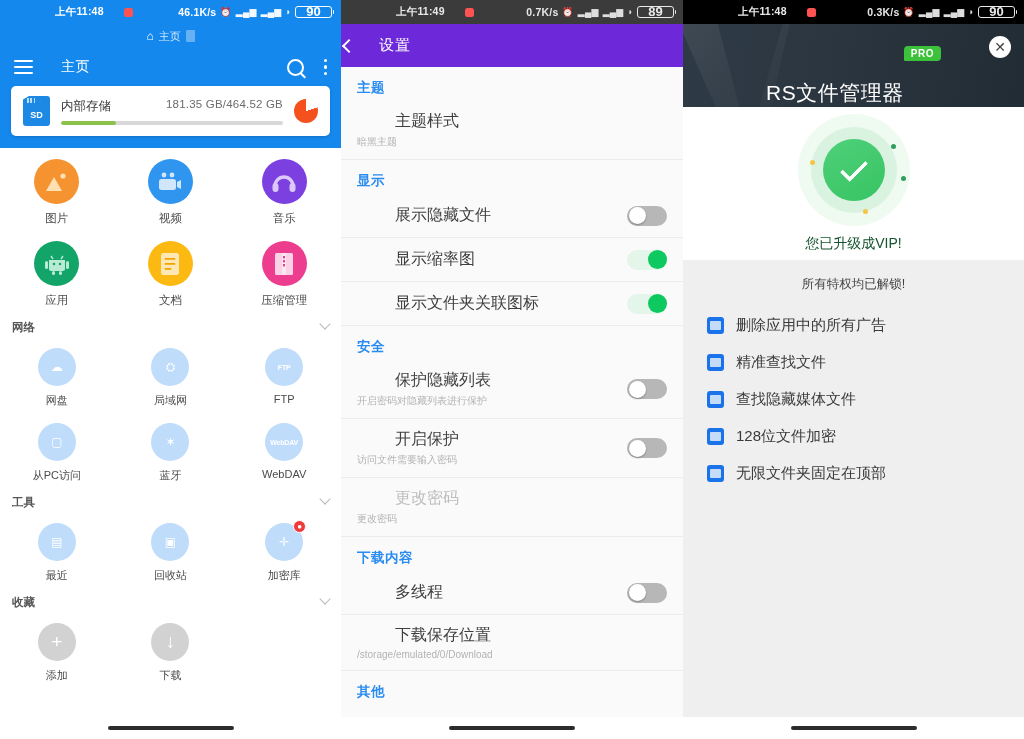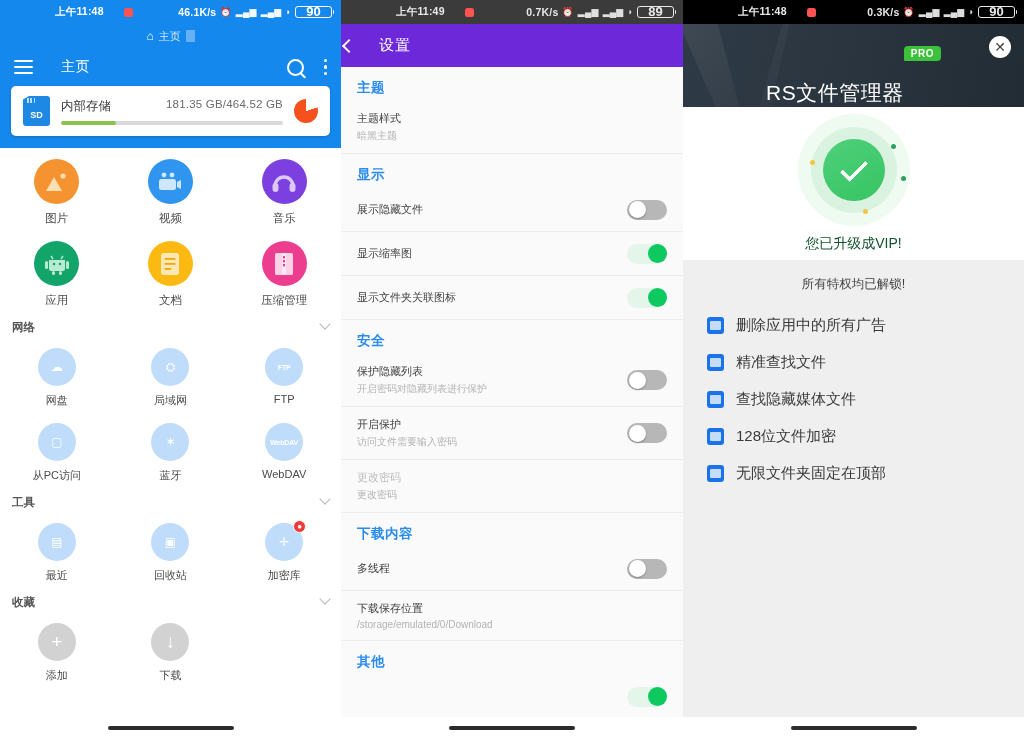--- a/index.html
+++ b/index.html
@@ -102,21 +102,21 @@
   #panel-settings { width: 342px; background: #fafafa; }
   .sb-dark { background:#3b3b3b; color:#e8e8e8; }
   .set-appbar { background:#6d28d9; height: 43px; display:flex; align-items:center; padding: 0 0; color:#fff;}
   .back-ic { width:10px; height:10px; border-left:2px solid #fff; border-bottom:2px solid #fff;
              transform: rotate(45deg); margin-left: 3px;}
   .set-title { font-size: 15px; margin-left: 25px; letter-spacing:1px;}
   .set-body { background:#fafafa; height: calc(739px - 24px - 43px); position:relative;}
   .grp-title { color:#2a8cf0; font-size: 13.5px; font-weight:bold; padding: 12px 16px 4px; letter-spacing:.5px;}
   .row { padding: 10px 16px; border-bottom:1px solid #ececec; display:flex; align-items:center; min-height: 44px;}
   .row-txt { flex:1; min-width:0; }
-  .row-main { font-size: 11px; color:#3f3f3f; }
+  .row-main { font-size: 16px; color:#3f3f3f;margin-left:38px; }
   .row-main.dim { color:#bdbdbd; }
   .row-sub { font-size: 10px; color:#b3b3b3; margin-top: 3px; }
   .toggle { width: 40px; height: 20px; border-radius:10px; position:relative; flex:0 0 auto;}
   .toggle i { position:absolute; top:1.5px; width:17px; height:17px; border-radius:50%; background:#fff;
      box-shadow:0 1px 2px rgba(0,0,0,.3); }
   .toggle.off { background:#b7b7b7; } .toggle.off i { left:1.5px; }
   .toggle.on { background:#e4f5ea; } .toggle.on i { right:0px; background:#0ec95f; box-shadow:none; width:19px;height:19px;top:.5px;}
 
   
   #panel-vip { width: 341px; background:#efefef; }

